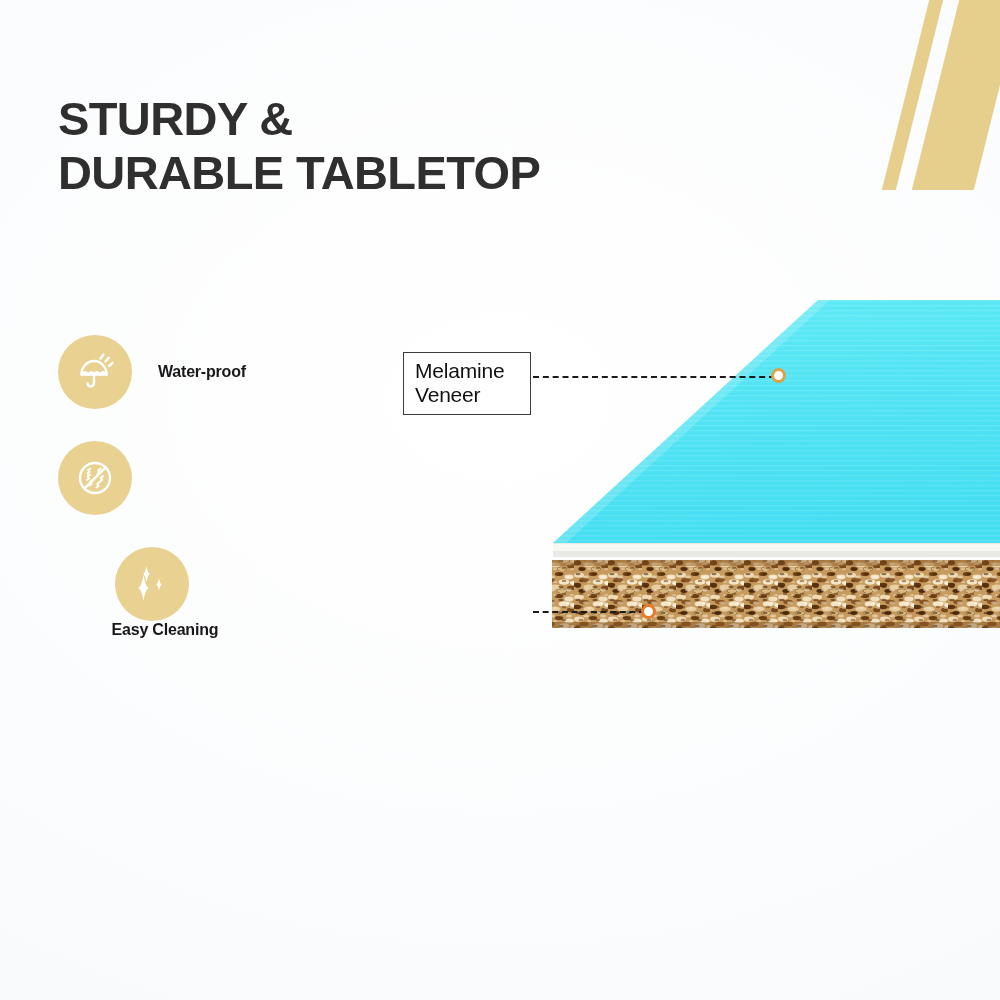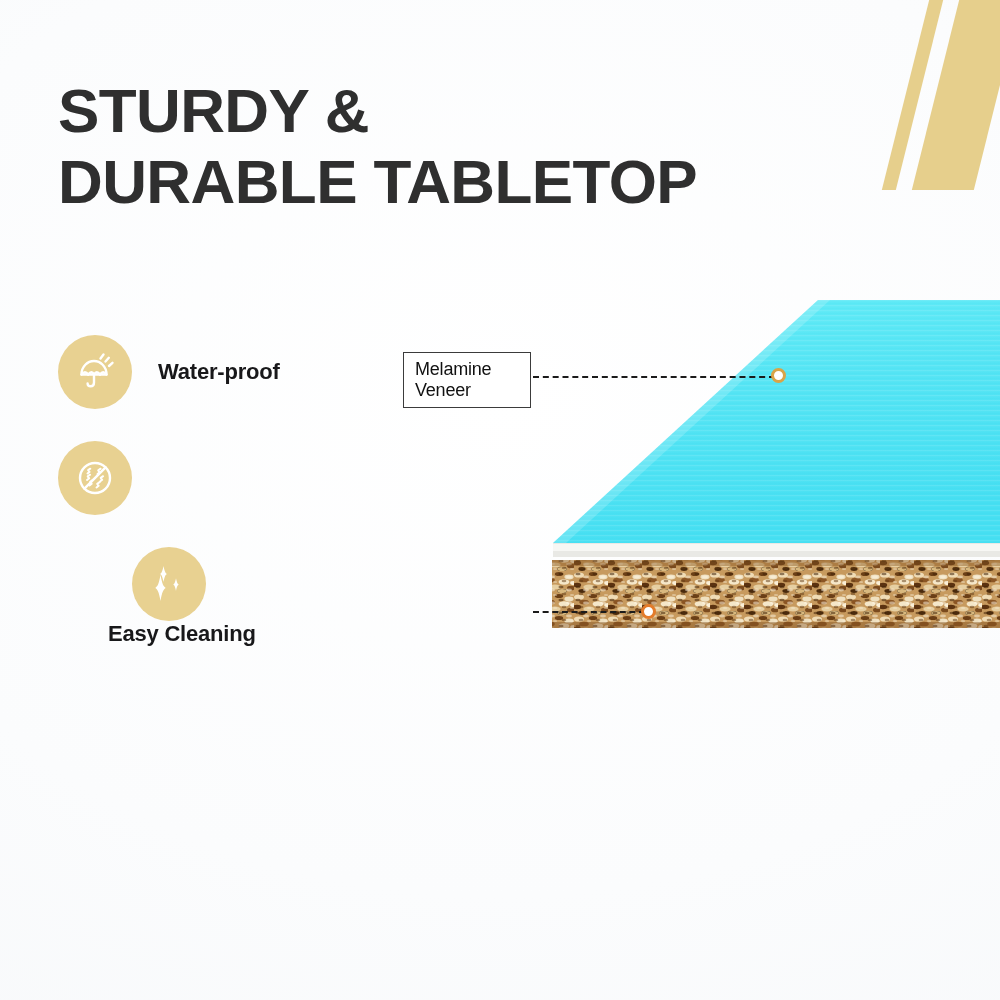--- a/index.html
+++ b/index.html
@@ -21,57 +21,57 @@
   }
 
   
   .gold-stripes { position:absolute; top:0; right:0; width:140px; height:190px; }
   .stripe { position:absolute; top:-20px; height:210px; transform:skewX(-14deg); }
   .stripe.thin { right:78px; width:14px; }
   .stripe.wide { right:0px;  width:62px; }
 
   
   .headline {
-    position:absolute; left:58px; top:76px;
-    font-size:62px; line-height:1.14;
+    position:absolute; left:58px; top:92px;
+    font-size:47px; line-height:1.14;
     font-weight:bold; letter-spacing:-0.6px;
     color:#2f2f2f;
     text-transform:uppercase;
     white-space:nowrap;
   }
   .headline .l2 { display:block; }
 
   
   .features { position:absolute; left:58px; top:335px; }
   .feature { display:flex; align-items:center; height:74px; margin-bottom:32px; }
   .feature:last-child { margin-bottom:0;flex-direction:column; }
 
   .f-badge {
     width:74px; height:74px; border-radius:50%;
     display:flex; align-items:center; justify-content:center;
     flex:0 0 auto;
   }
   .f-badge svg { display:block; }
   .f-label {
     margin-left:26px;
-    font-size:22px; font-weight:bold; color:#18181a;
+    font-size:16px; font-weight:bold; color:#18181a;
     letter-spacing:-0.2px; white-space:nowrap;
   }
 
   
   .board { position:absolute; left:540px; top:285px; width:470px; height:360px; }
   .board svg { display:block; }
 
   
   .callout {
     position:absolute;
     background:#ffffff;
     border:1.6px solid #3b3b3b;
     padding:6px 9px 7px 11px;
-    font-size:18px; line-height:1.14; color:#111;
+    font-size:21px; line-height:1.14; color:#111;
     letter-spacing:-0.2px;
     white-space:pre-line;
   }
   #callout-melamine { left:403px; top:352px; width:128px; }
   #callout-thickness { left:403px; top:592px; width:128px; }
 
   
   .leader { position:absolute; height:0; border-top:2.2px dashed #1b1b1b; }
   #leader-melamine  { left:533px; top:376px; width:242px; }
   #leader-thickness { left:533px; top:611px; width:112px; }

